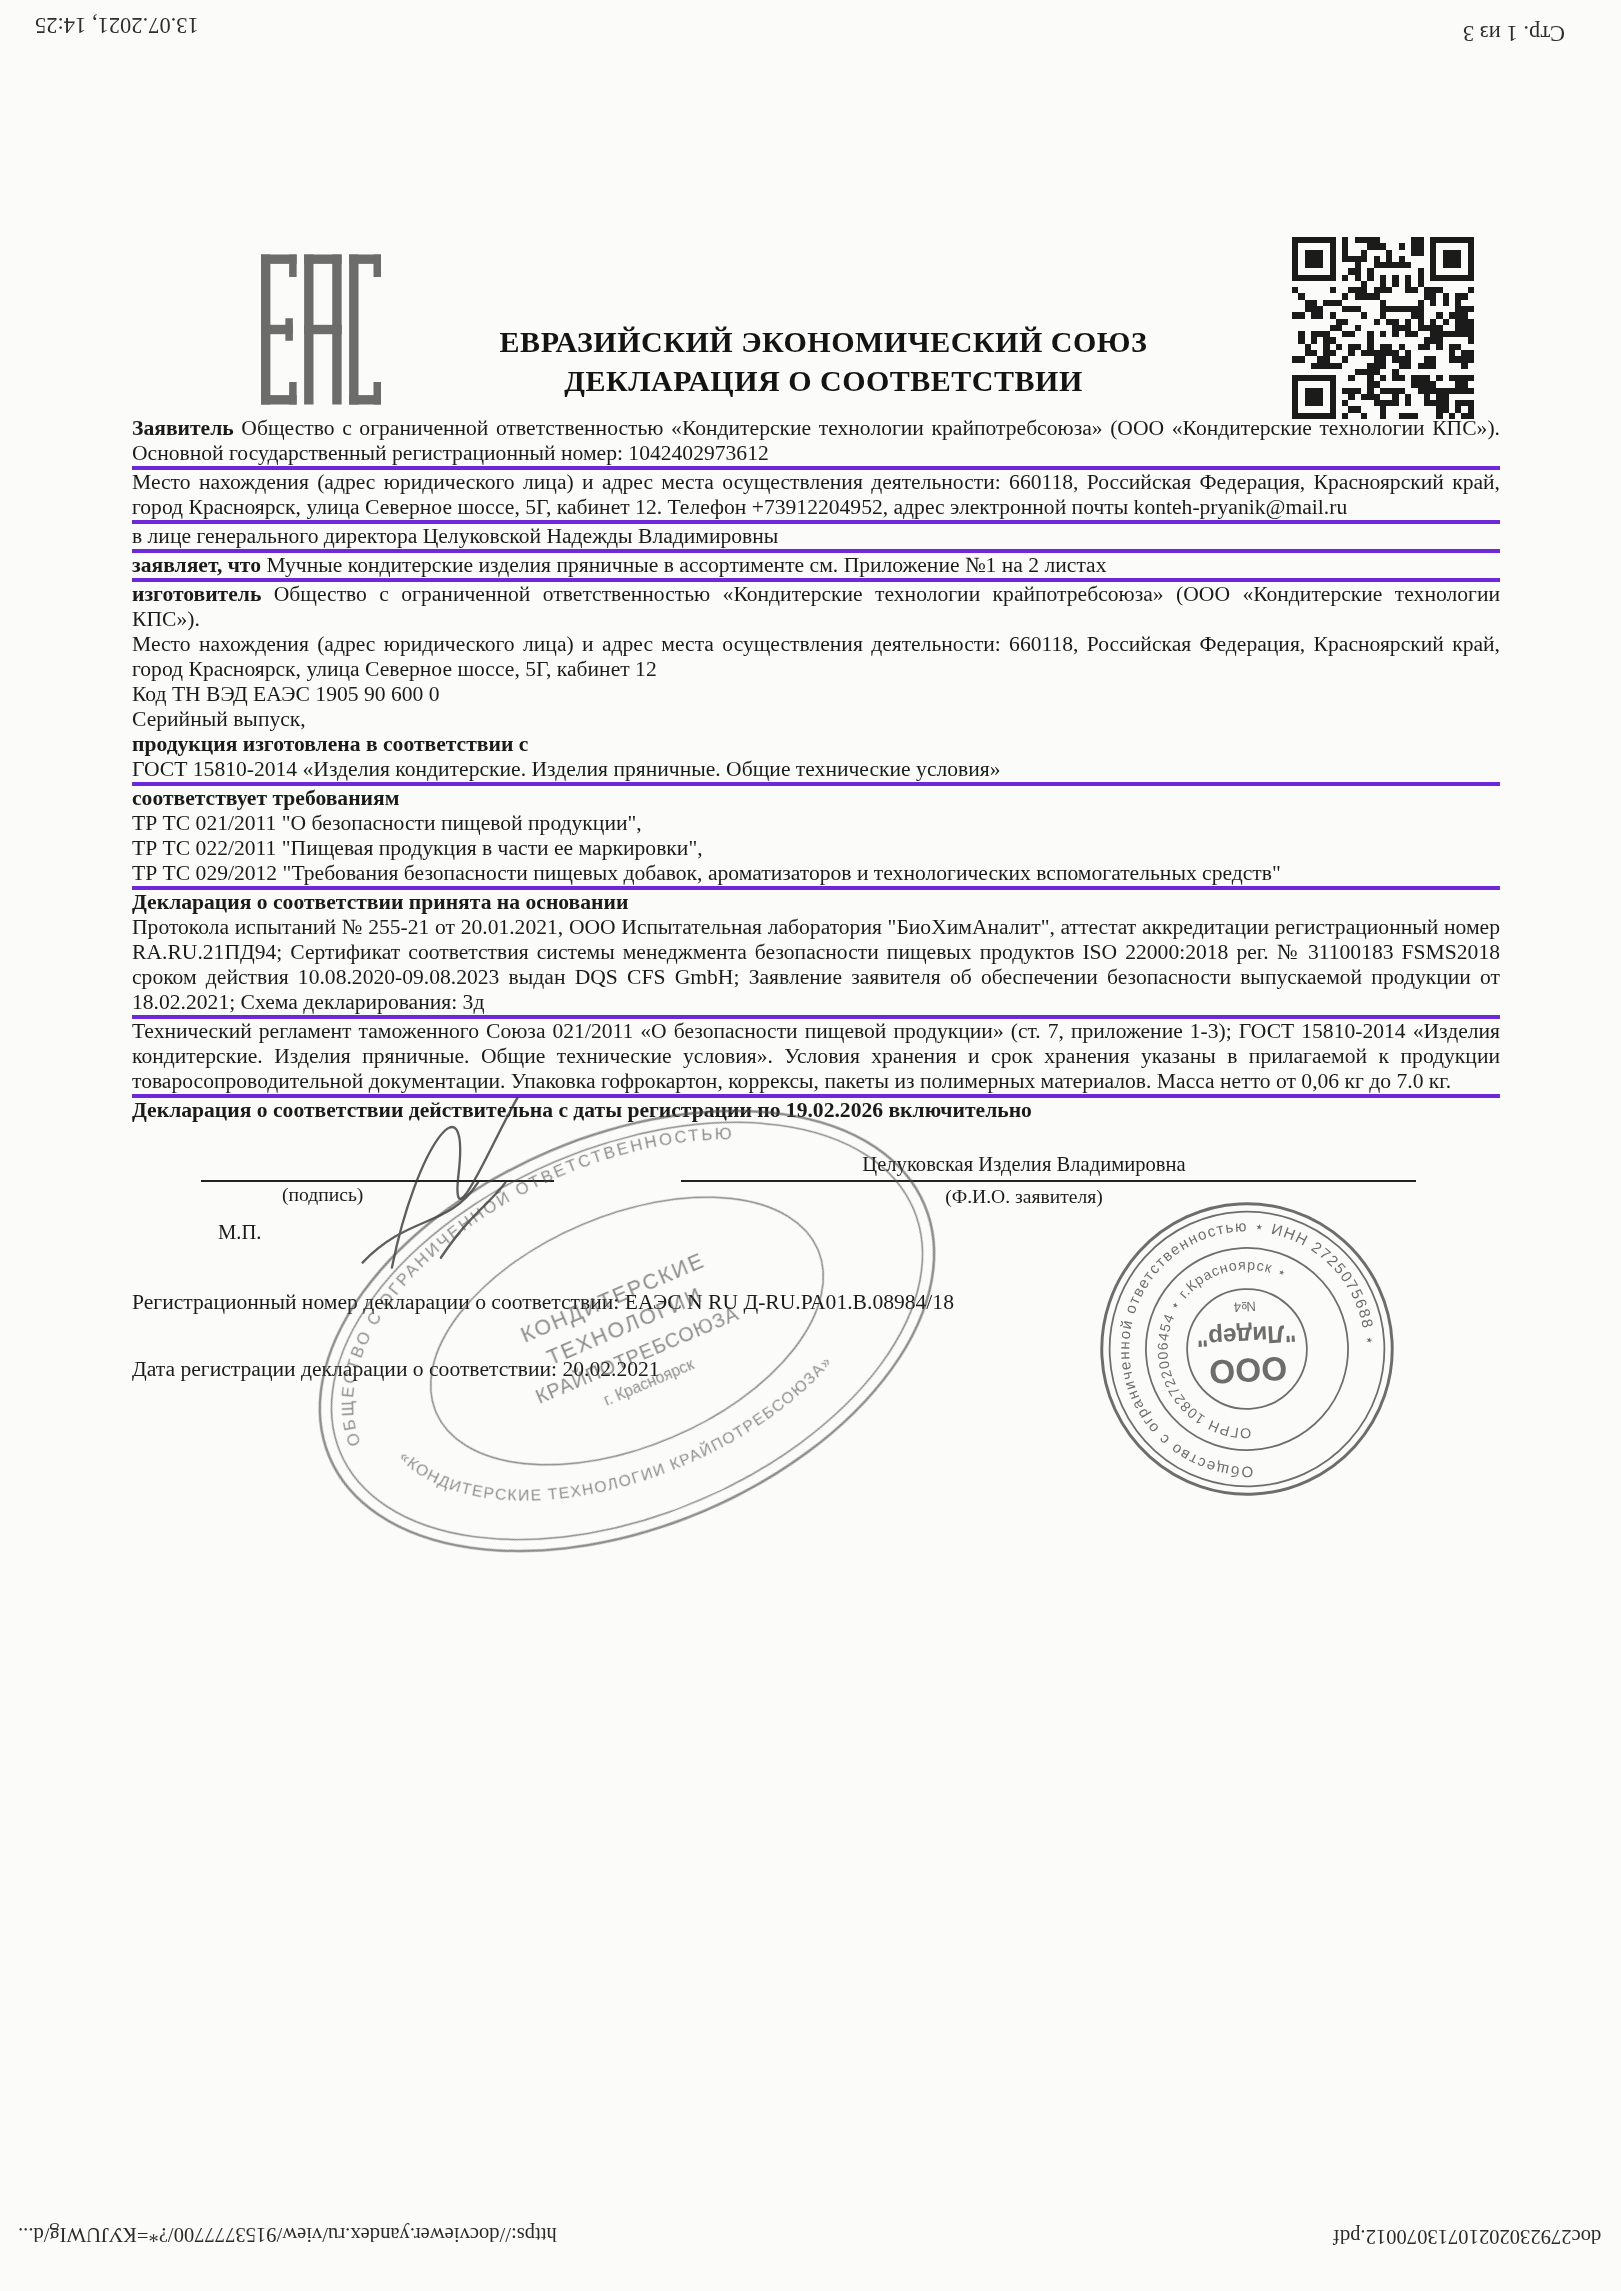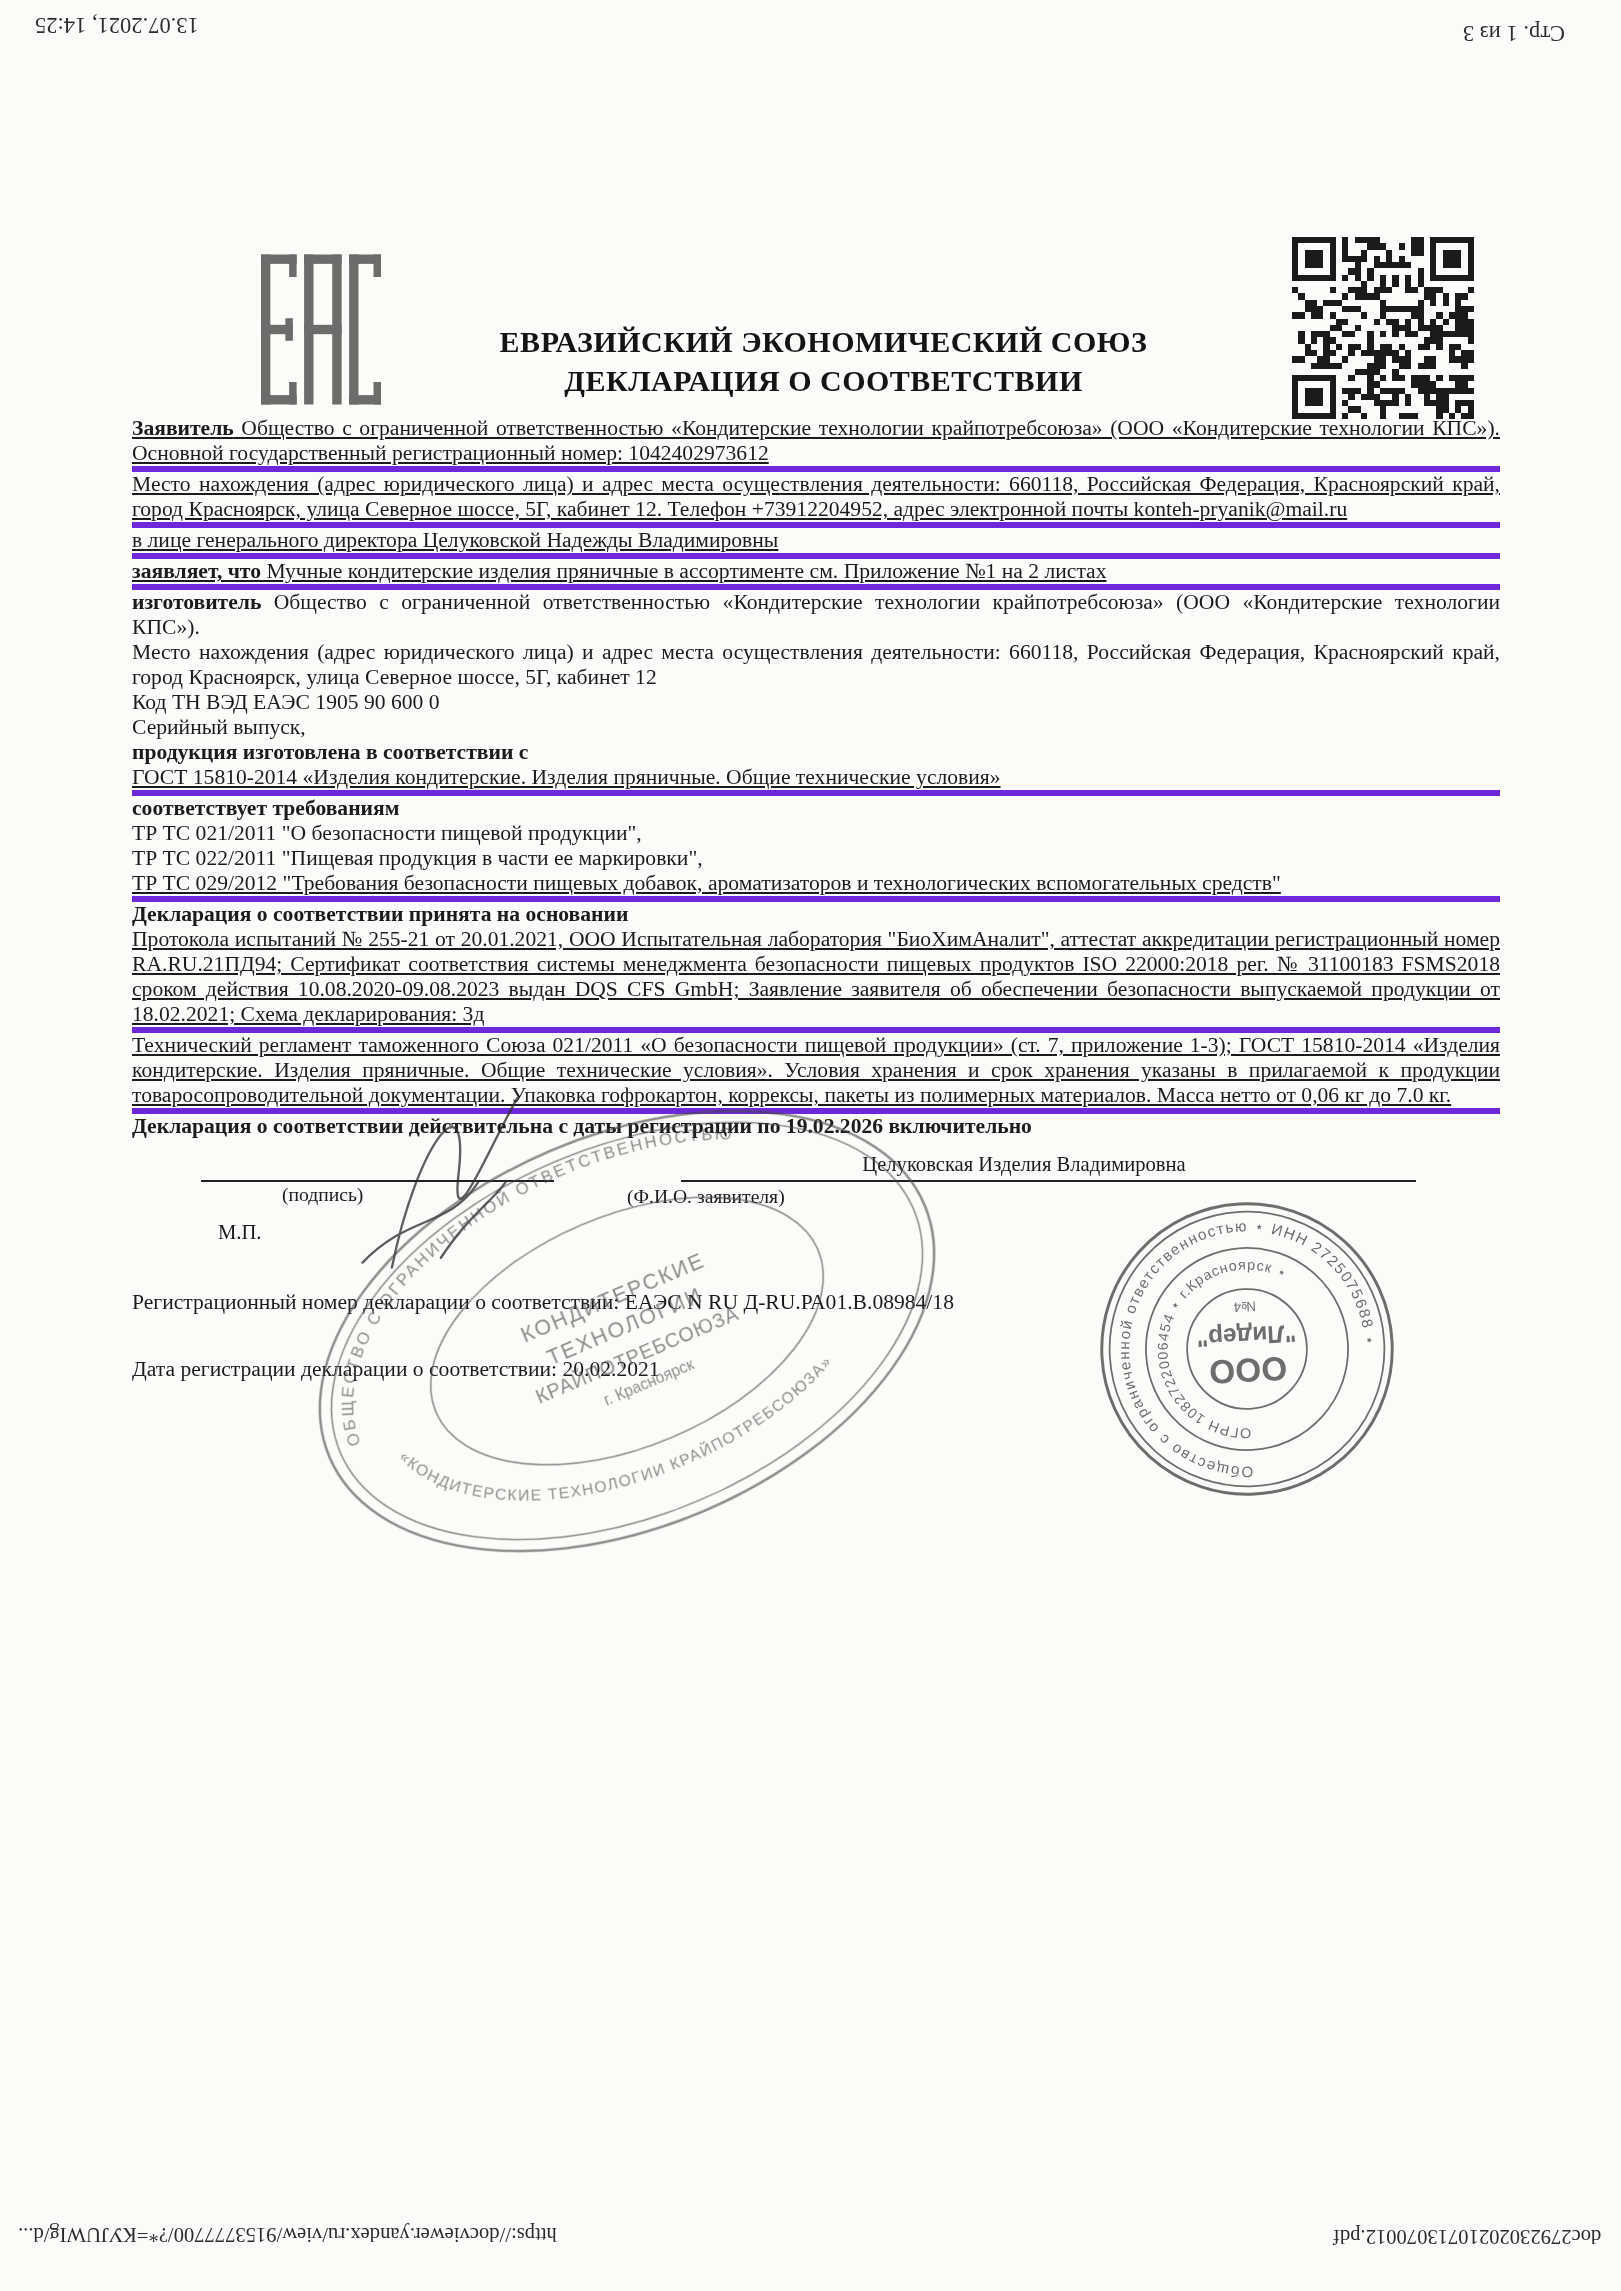--- a/index.html
+++ b/index.html
@@ -16,29 +16,29 @@
   .foot-url{left:17.6px;top:2223px;}
   .foot-file{left:1333px;top:2225px;}
   
   .eac{position:absolute;left:261px;top:248px;width:120px;height:163px;opacity:.82;}
   .titlebox{position:absolute;left:392px;top:282px;width:863px;text-align:center;
     font-weight:bold;font-size:30px;line-height:39px;letter-spacing:0.5px;color:#141414;margin-top:40px;}
   .qr{position:absolute;left:1292px;top:237px;width:182px;height:182px;}
   
   .doc{position:absolute;left:132px;top:416px;width:1368px;}
   .para{font-size:21.6px;line-height:25px;text-align:justify;margin:0;}
-  .para.ul{border-bottom:6px solid #6d28d9;text-decoration:underline;}
+  .para.ul{border-bottom:4px solid #6d28d9;}
   .lead{font-weight:bold;}
   
   .sig-left-line{position:absolute;left:201px;top:1180px;width:353px;border-top:2.5px solid #222;}
   .sig-label{position:absolute;left:282px;top:1184px;font-size:19.6px;}
   .sig-mp{position:absolute;left:218px;top:1221px;font-size:20.6px;}
   .fio{position:absolute;left:627px;top:1153px;width:794px;text-align:center;font-size:20.6px;}
   .fio-line{position:absolute;left:681px;top:1180px;width:735px;border-top:2.5px solid #222;}
-  .fio-label{position:absolute;left:627px;top:1186px;width:794px;text-align:left;font-size:19.6px;}
+  .fio-label{position:absolute;left:627px;top:1186px;width:794px;text-align:center;font-size:19.6px;}
   .regline{position:absolute;left:132px;font-size:21.6px;white-space:nowrap;}
   .reg1{top:1290px;}
   .reg2{top:1357px;}
   
   .oval-stamp{position:absolute;left:274px;top:1096px;width:706px;height:470px;opacity:.62;}
   .round-stamp{position:absolute;left:1090px;top:1192px;width:314px;height:314px;opacity:.8;}
   .signature-svg{position:absolute;left:323px;top:1057px;width:412px;height:235px;opacity:.9;}
   .stamp-text{font-family:"Liberation Sans", sans-serif;fill:#4a4a4a;}
 </style>
 </head>

